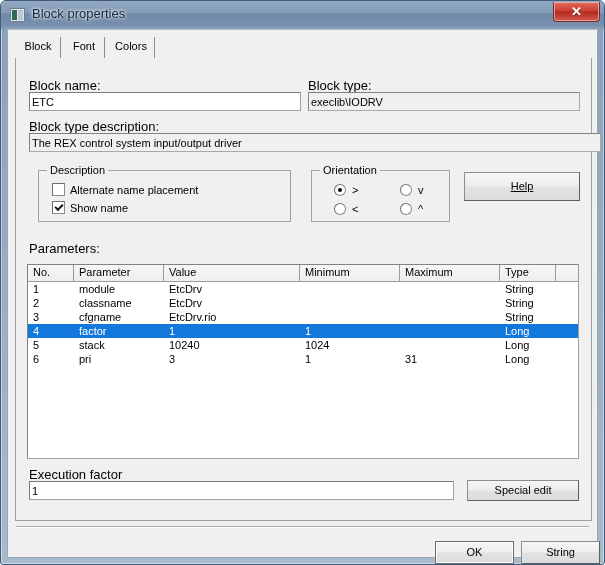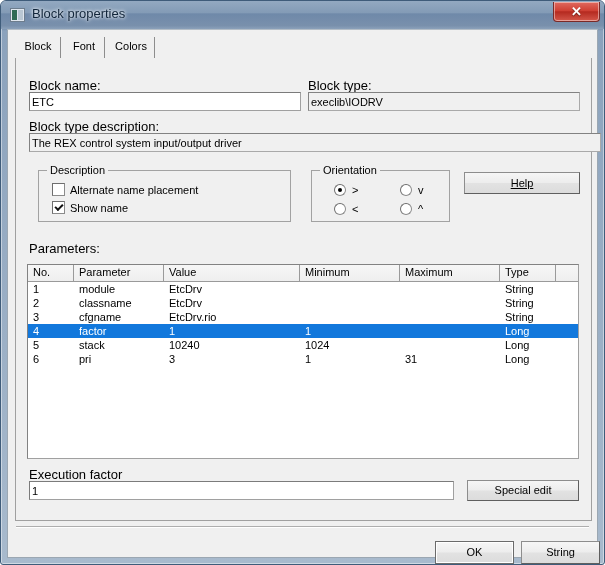--- a/index.html
+++ b/index.html
@@ -391,21 +391,21 @@
   </div>
   <div class="radio sel" style="left:326px; top:154px;"></div>
   <div class="radio-label" style="left:344px; top:154px;">&gt;</div>
   <div class="radio" style="left:392px; top:154px;"></div>
   <div class="radio-label" style="left:410px; top:154px;">v</div>
   <div class="radio" style="left:326px; top:173px;"></div>
   <div class="radio-label" style="left:344px; top:173px;">&lt;</div>
   <div class="radio" style="left:392px; top:173px;"></div>
   <div class="radio-label" style="left:410px; top:173px;">^</div>
 
-  <div class="btn" style="left:456px; top:142px; width:116px; height:22px;text-decoration:underline;">
+  <div class="btn" style="left:456px; top:142px; width:116px; height:29px;text-decoration:underline;">
     <span>Help</span>
   </div>
 
   <div class="lbl" style="left:21px; top:211px;">Parameters:</div>
 
   <div class="grid" style="left:19px; top:226px; width:552px; height:195px;">
 
     <div class="grid-header">
       <div class="hcell" style="left:0px;   width:46px;">No.</div>
       <div class="hcell" style="left:46px;  width:90px;">Parameter</div>

